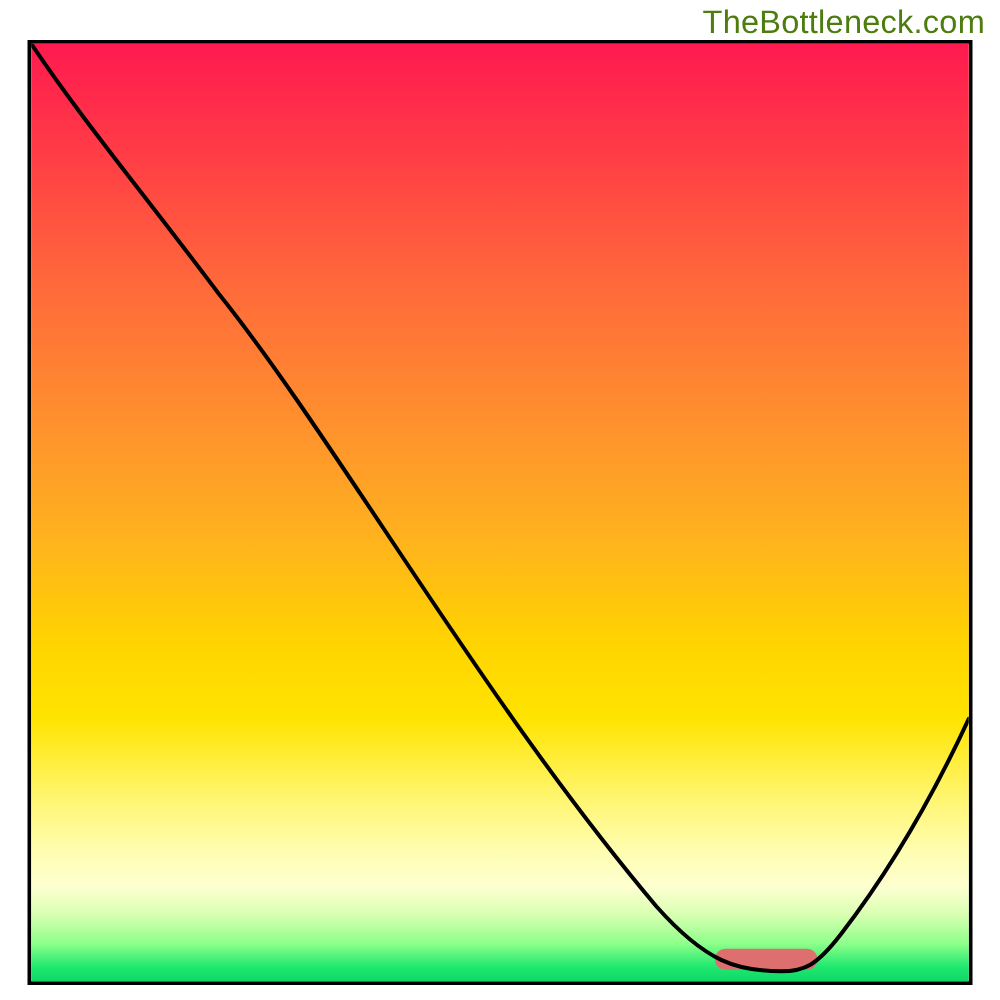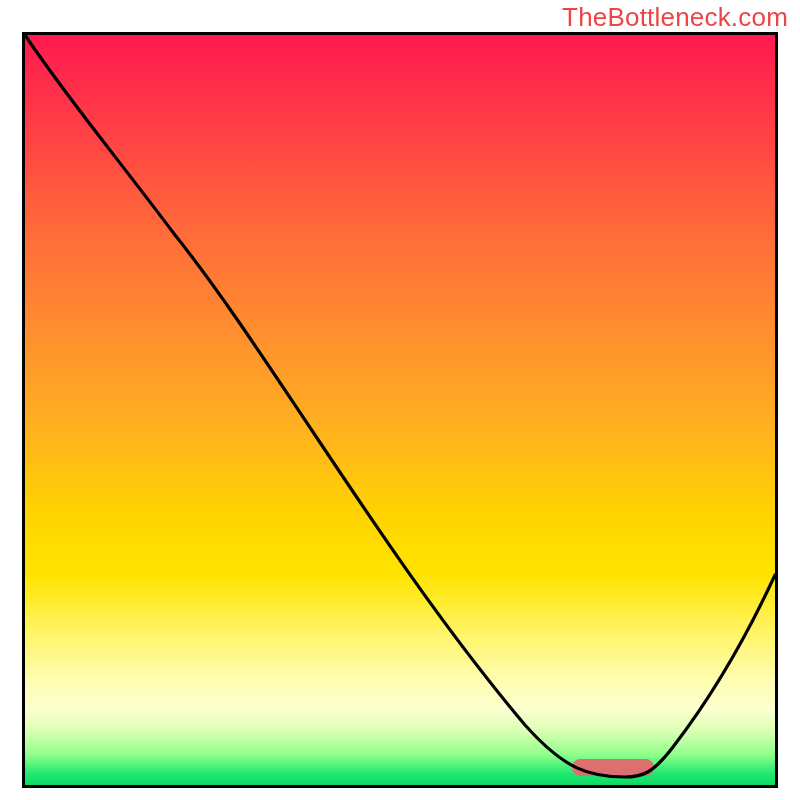--- a/index.html
+++ b/index.html
@@ -13,21 +13,21 @@
   }
   .frame {
     position: relative;
     width: 800px;
     height: 800px;
   }
   .attribution {
     position: absolute;
     top: 2px;
     right: 12px;
-    color: #ef4444;
+    color: #4d7c0f;
     font-size: 26px;
     font-weight: 400;
     letter-spacing: 0.2px;
     text-align: right;
   }
   .plot-area {
     position: absolute;
     left: 22px;
     top: 32px;
     width: 756px;

